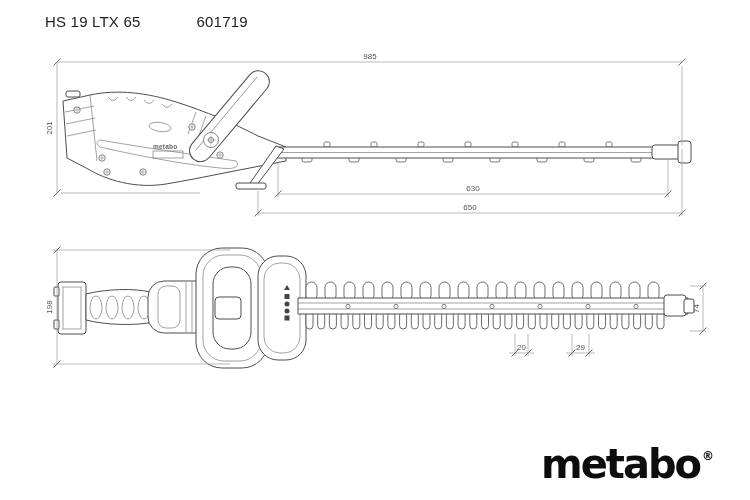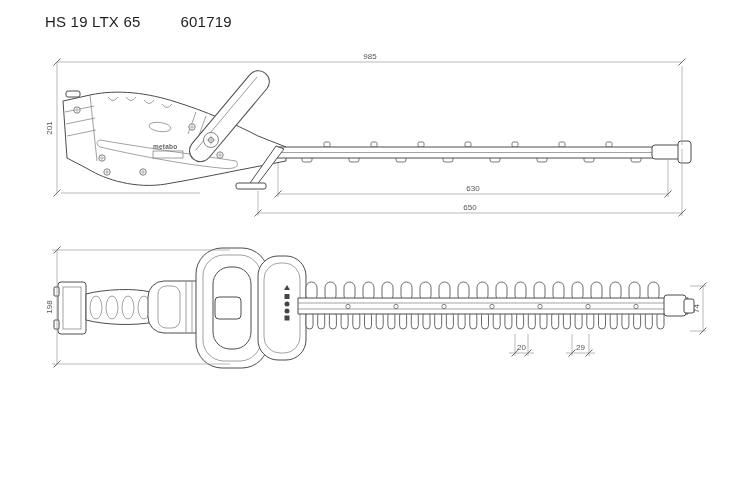--- a/index.html
+++ b/index.html
@@ -1,20 +1,20 @@
 <!DOCTYPE html>
 <html><head>
 <meta charset="utf-8">
 <style>
   html,body{margin:0;padding:0;background:#fff;}
   .page{position:relative;width:750px;height:500px;background:#fff;overflow:hidden;
         font-family:"Liberation Sans",sans-serif;}
   .header{position:absolute;left:45px;top:13px;font-size:15px;color:#1d1d1d;
           letter-spacing:.2px;white-space:nowrap;}
-  .artnum{margin-left:40px;}
+  .artnum{margin-left:56px;}
   .drawing{position:absolute;left:0;top:0;}
   svg text{font-family:"Liberation Sans",sans-serif;}
   .ol{fill:#fff;stroke:#4d4d4d;stroke-width:1;stroke-linejoin:round;}
   .dt{fill:none;stroke:#7a7a7a;stroke-width:.7;}
   .dim{stroke:#9c9c9c;stroke-width:.7;fill:none;}
   .tick{stroke:#6f6f6f;stroke-width:1;fill:none;}
   .dimtxt{fill:#555;font-size:8px;}
   .marktxt{fill:#666;font-size:6.5px;font-weight:bold;letter-spacing:.2px;}
   .tooth rect{fill:#fff;stroke:#585858;stroke-width:.9;}
   .nub rect{fill:#fff;stroke:#585858;stroke-width:.8;}
@@ -264,13 +264,16 @@
         </g>
         <g>
           <path class="dim" d="M572,334 V356 M589,334 V356 M566,353 H595"></path>
           <path class="tick" d="M568.5,356.5 l7,-7 M585.5,356.5 l7,-7"></path>
           <text class="dimtxt" x="580.5" y="350" text-anchor="middle">29</text>
         </g>
       </g>
     </g>
   </svg>
 
+  <div class="logo">
+    <span>metabo</span><sup>®</sup>
+  </div>
 </div>
 
 </body></html>

